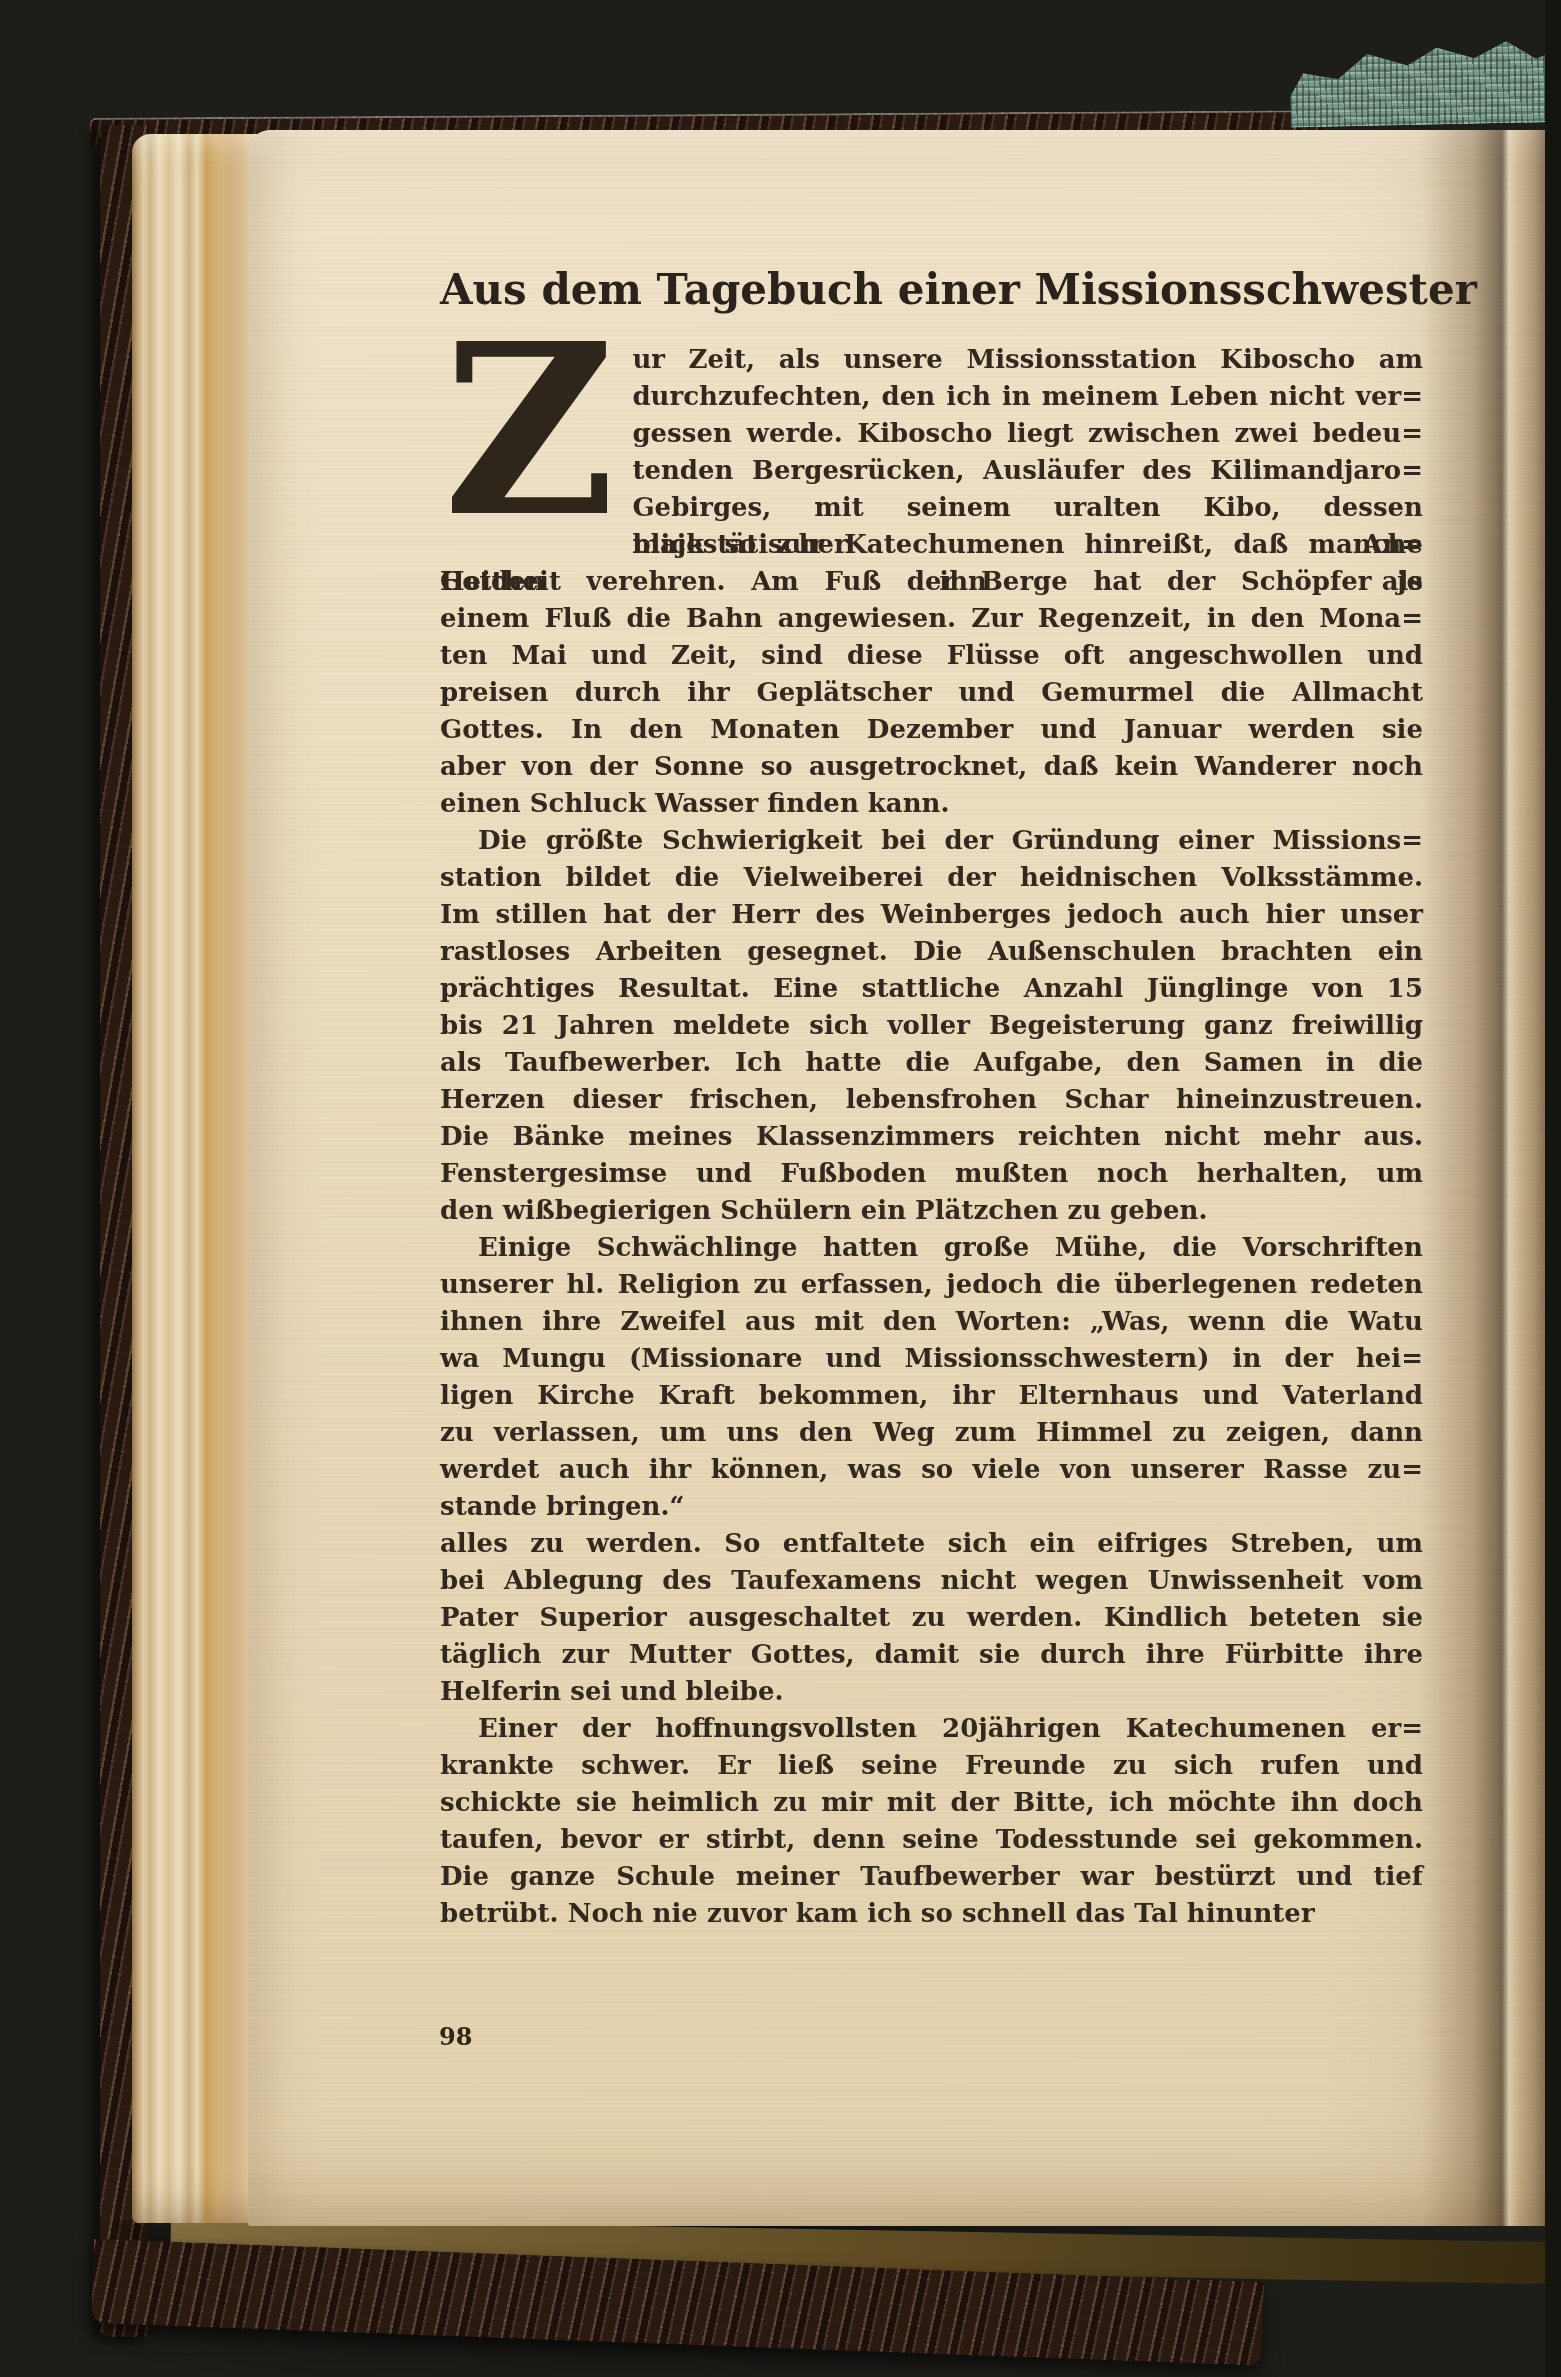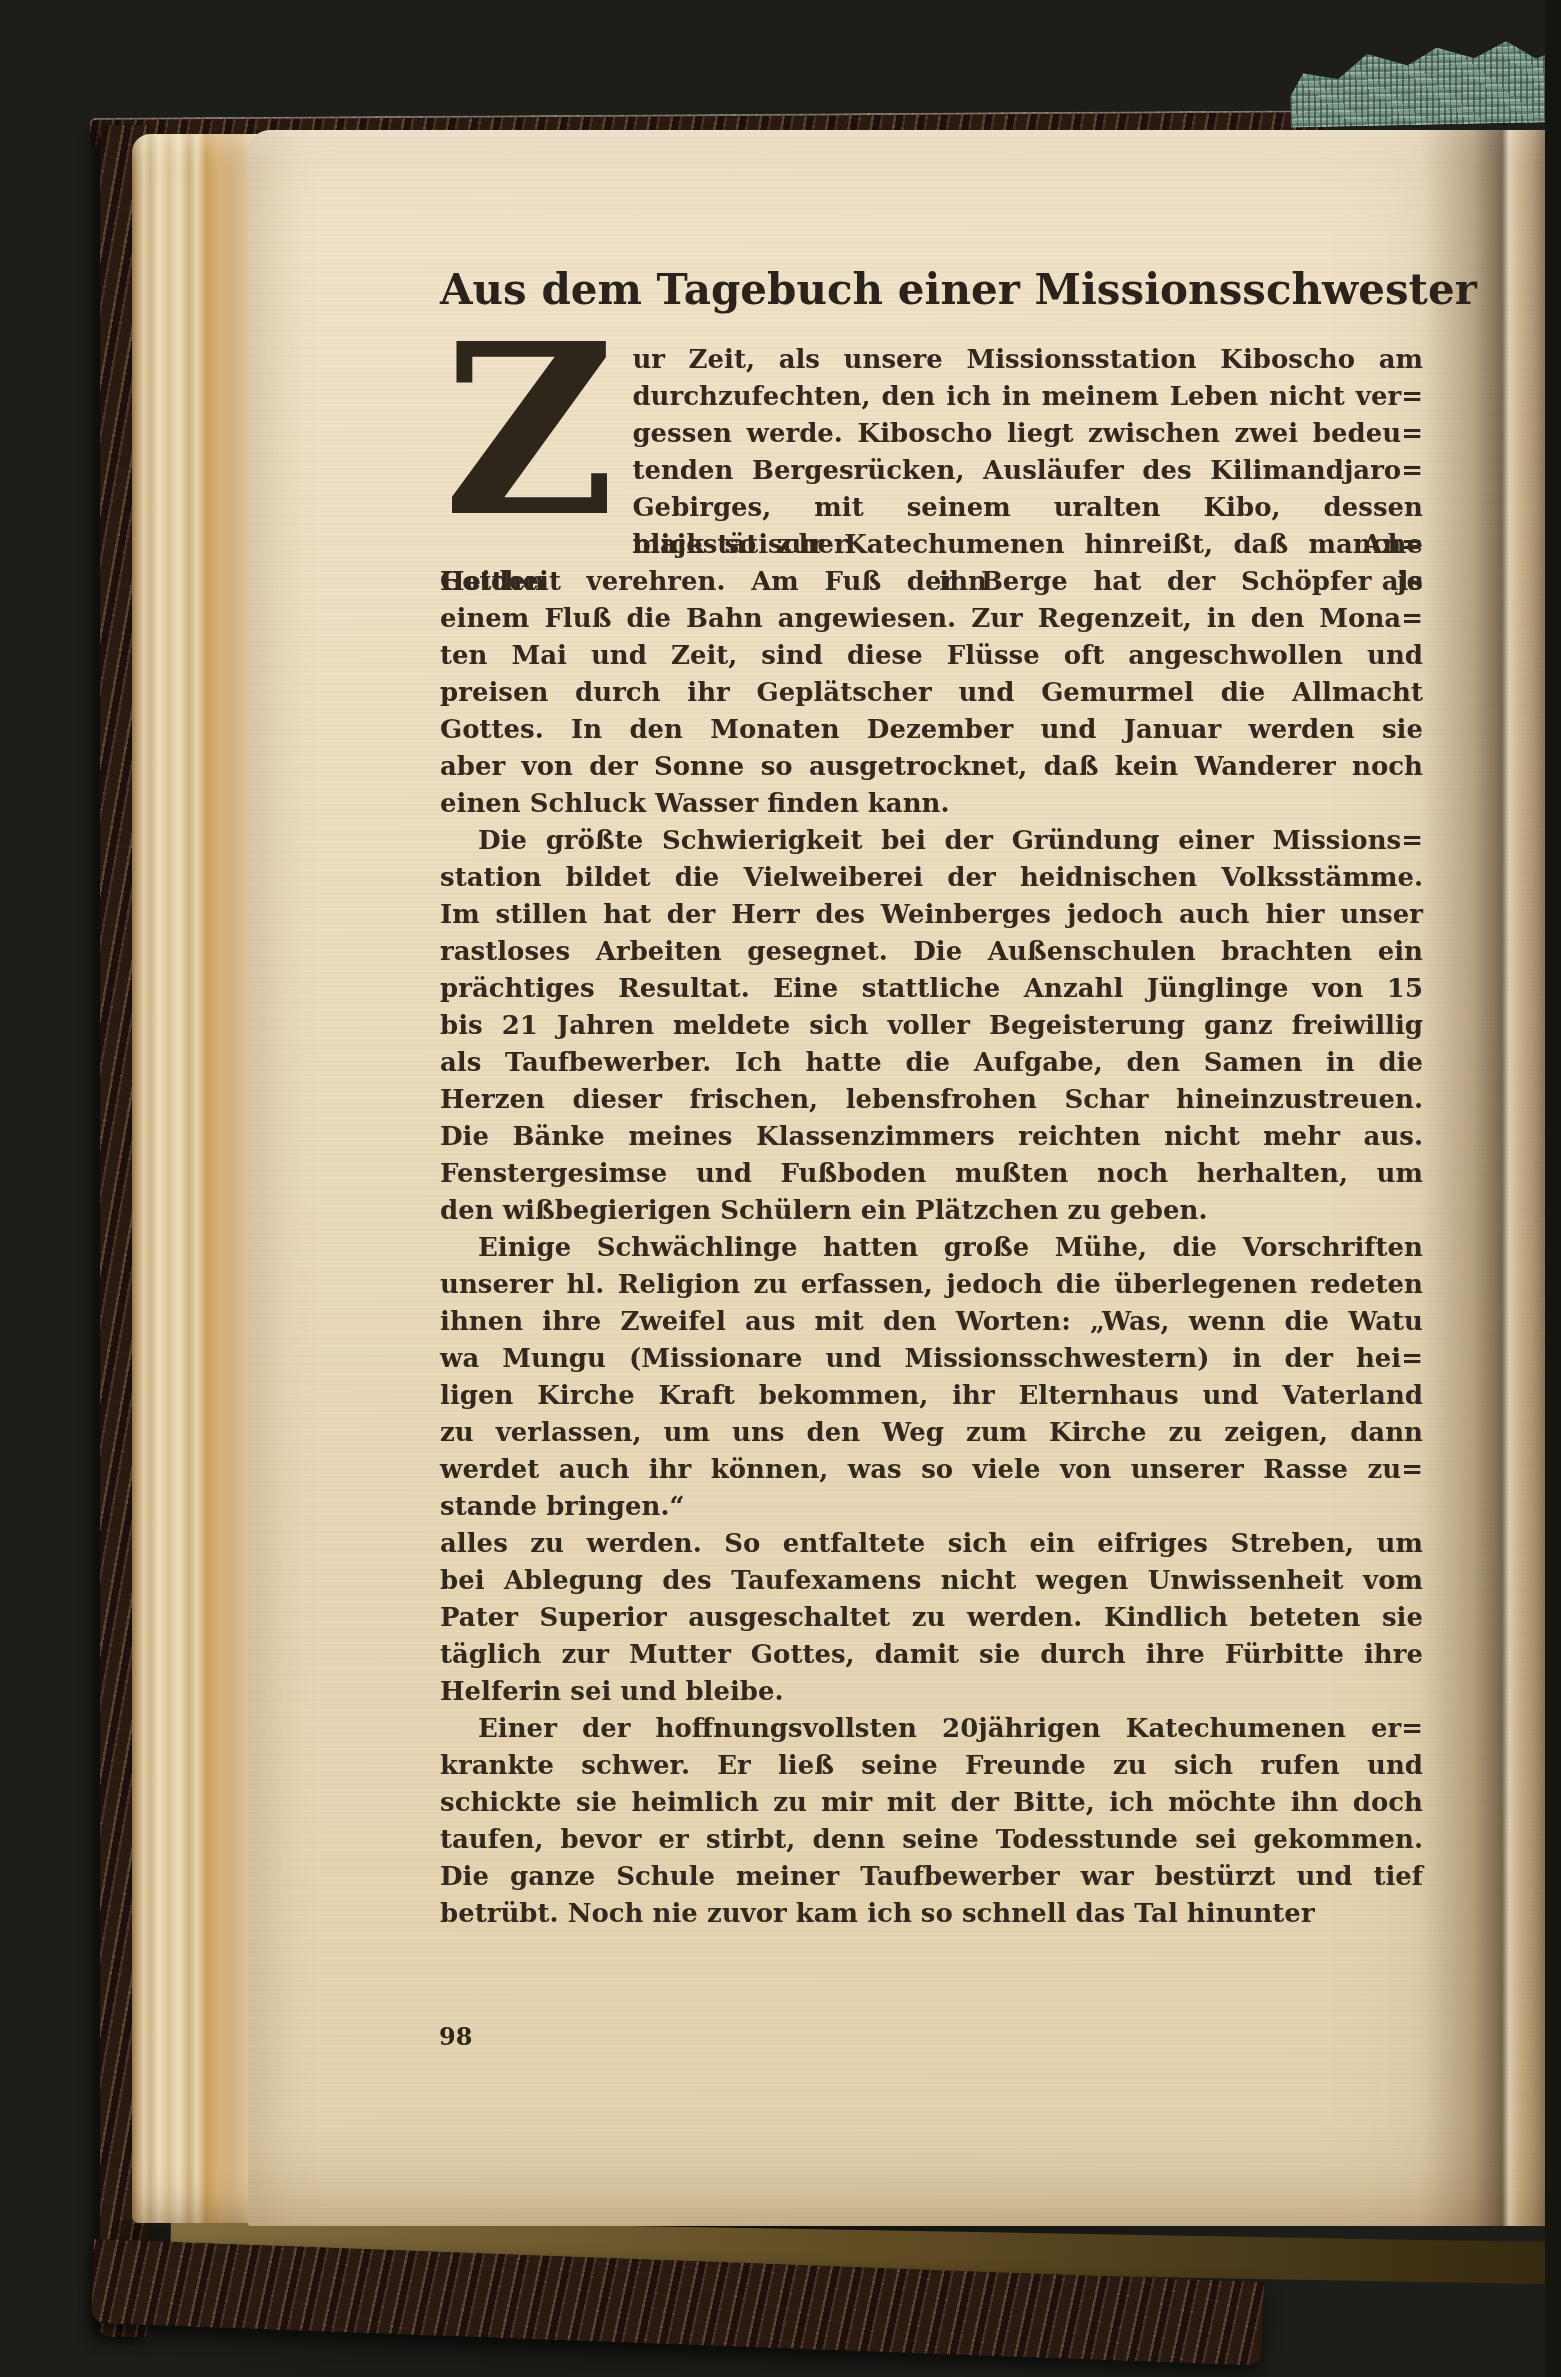--- a/index.html
+++ b/index.html
@@ -139,21 +139,21 @@
           <div class="line">als Taufbewerber. Ich hatte die Aufgabe, den Samen in die</div>
           <div class="line">Herzen dieser frischen, lebensfrohen Schar hineinzustreuen.</div>
           <div class="line">Die Bänke meines Klassenzimmers reichten nicht mehr aus.</div>
           <div class="line">Fenstergesimse und Fußboden mußten noch herhalten, um</div>
           <div class="line last">den wißbegierigen Schülern ein Plätzchen zu geben.</div>
           <div class="line first">Einige Schwächlinge hatten große Mühe, die Vorschriften</div>
           <div class="line">unserer hl. Religion zu erfassen, jedoch die überlegenen redeten</div>
           <div class="line">ihnen ihre Zweifel aus mit den Worten: „Was, wenn die Watu</div>
           <div class="line">wa Mungu (Missionare und Missionsschwestern) in der hei=</div>
           <div class="line">ligen Kirche Kraft bekommen, ihr Elternhaus und Vaterland</div>
-          <div class="line">zu verlassen, um uns den Weg zum Kirche zu zeigen, dann</div>
+          <div class="line">zu verlassen, um uns den Weg zum Himmel zu zeigen, dann</div>
           <div class="line">werdet auch ihr können, was so viele von unserer Rasse zu=</div>
           <div class="line last">stande bringen.“</div>
           <div class="line">alles zu werden. So entfaltete sich ein eifriges Streben, um</div>
           <div class="line">bei Ablegung des Taufexamens nicht wegen Unwissenheit vom</div>
           <div class="line">Pater Superior ausgeschaltet zu werden. Kindlich beteten sie</div>
           <div class="line">täglich zur Mutter Gottes, damit sie durch ihre Fürbitte ihre</div>
           <div class="line last">Helferin sei und bleibe.</div>
           <div class="line first">Einer der hoffnungsvollsten 20jährigen Katechumenen er=</div>
           <div class="line">krankte schwer. Er ließ seine Freunde zu sich rufen und</div>
           <div class="line">schickte sie heimlich zu mir mit der Bitte, ich möchte ihn doch</div>

